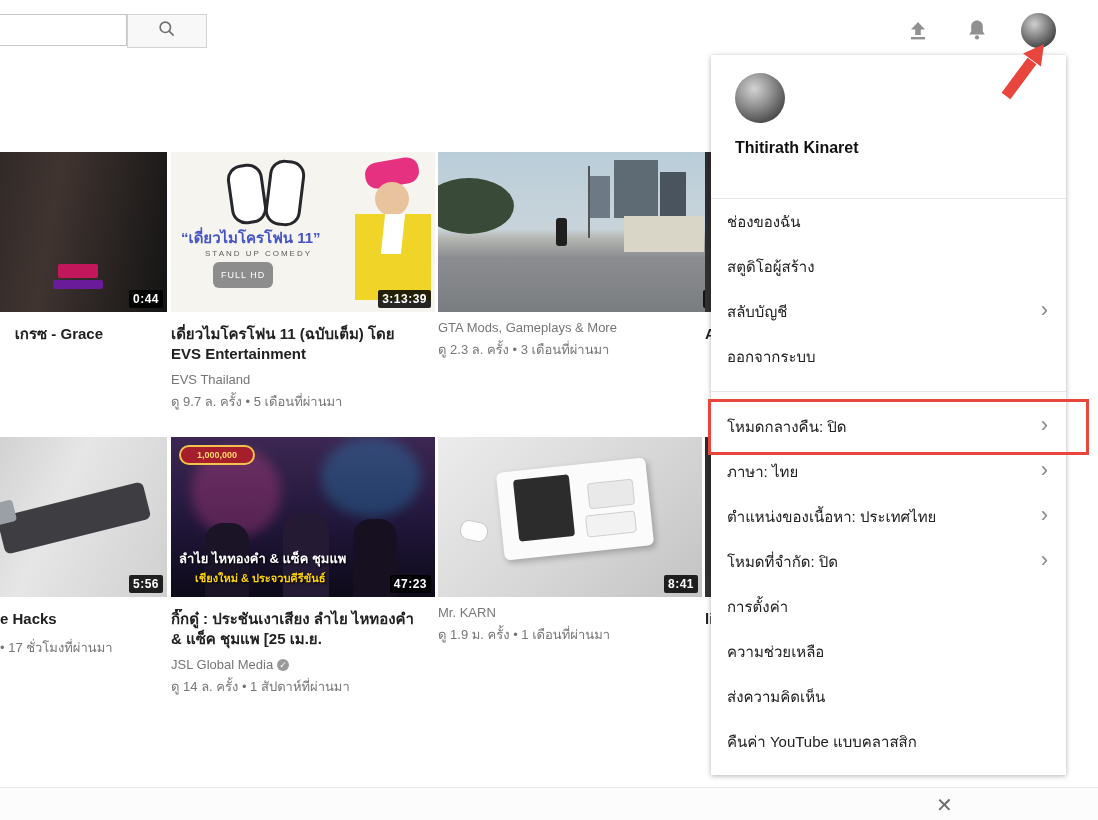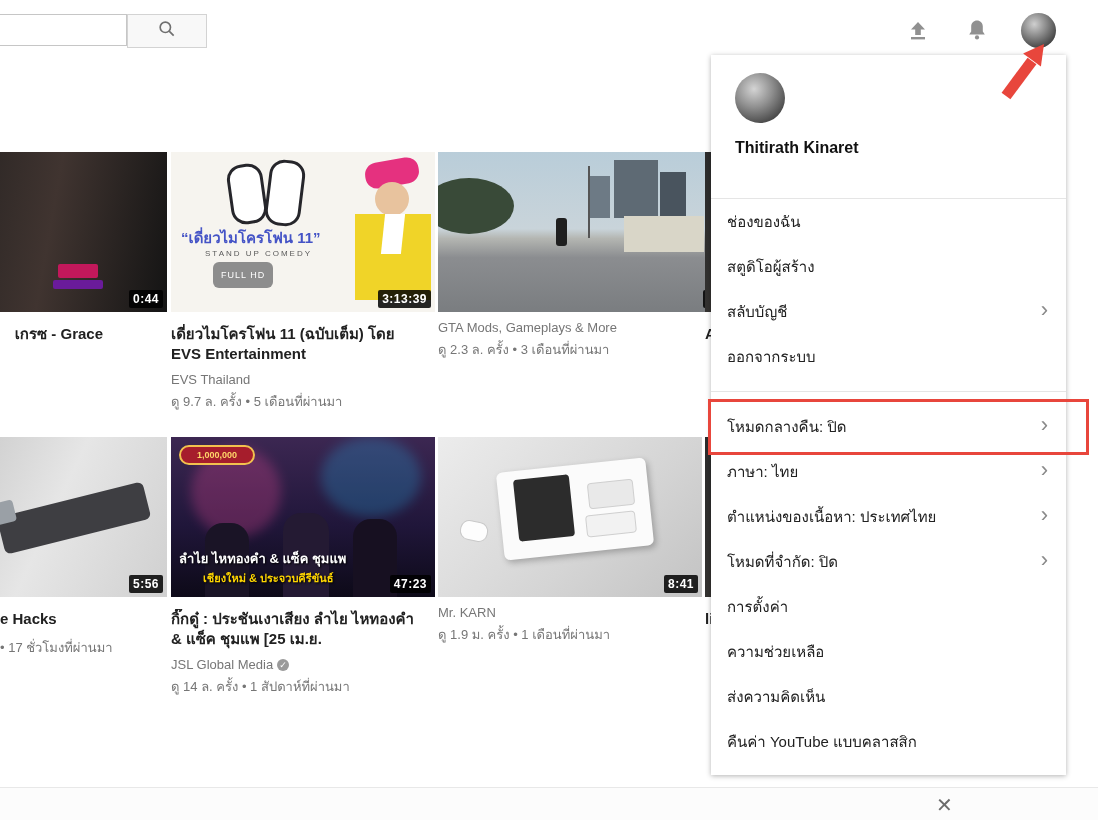--- a/index.html
+++ b/index.html
@@ -70,21 +70,21 @@
   .thumb-show{background:linear-gradient(180deg,#3c2752 0%,#20163a 55%,#0d0a18 100%);}
   .show-glow1{position:absolute;left:20px;top:10px;width:90px;height:90px;background:#ff4fa0;opacity:.25;border-radius:50%;filter:blur(6px);}
   .show-glow2{position:absolute;left:150px;top:0;width:100px;height:80px;background:#23c4ff;opacity:.22;border-radius:50%;filter:blur(6px);}
   .show-p1{position:absolute;left:34px;bottom:0;width:44px;height:74px;background:#1a1426;border-radius:18px 18px 0 0;}
   .show-p2{position:absolute;left:112px;bottom:0;width:46px;height:84px;background:#241a33;border-radius:18px 18px 0 0;}
   .show-p3{position:absolute;left:182px;bottom:0;width:44px;height:78px;background:#171021;border-radius:18px 18px 0 0;}
   .show-badge{position:absolute;left:8px;top:8px;background:#a61d2c;border:2px solid #f2c14e;color:#ffd76a;
     font-size:9px;font-weight:bold;padding:3px 16px;border-radius:10px;}
   .show-line1{position:absolute;left:8px;bottom:28px;font-size:13px;font-weight:bold;color:#ffffff;
     text-shadow:1px 1px 2px #000;white-space:nowrap;}
-  .show-line2{position:absolute;left:32px;bottom:10px;font-size:11px;font-weight:bold;color:#ffd600;
+  .show-line2{position:absolute;left:24px;bottom:10px;font-size:11px;font-weight:bold;color:#ffd600;
     text-shadow:1px 1px 2px #000;white-space:nowrap;}
   
   .thumb-iphone{background:linear-gradient(135deg,#ececec 0%,#d5d5d5 60%,#c3c3c3 100%);}
   .ip-box{position:absolute;left:62px;top:28px;width:150px;height:88px;background:#fbfbfb;border-radius:6px;
     transform:rotate(-6deg);box-shadow:2px 3px 6px rgba(0,0,0,.25);}
   .ip-phone{position:absolute;left:78px;top:40px;width:56px;height:62px;background:#2c2c2c;border-radius:4px;transform:rotate(-6deg);}
   .ip-acc1{position:absolute;left:150px;top:44px;width:44px;height:24px;background:#e9e9e9;border-radius:4px;transform:rotate(-6deg);border:1px solid #cfcfcf;}
   .ip-acc2{position:absolute;left:148px;top:76px;width:48px;height:20px;background:#f2f2f2;border-radius:4px;transform:rotate(-6deg);border:1px solid #cfcfcf;}
   .ip-pod{position:absolute;left:22px;top:84px;width:26px;height:18px;background:#fdfdfd;border-radius:9px;border:1px solid #c9c9c9;transform:rotate(12deg);}
   

